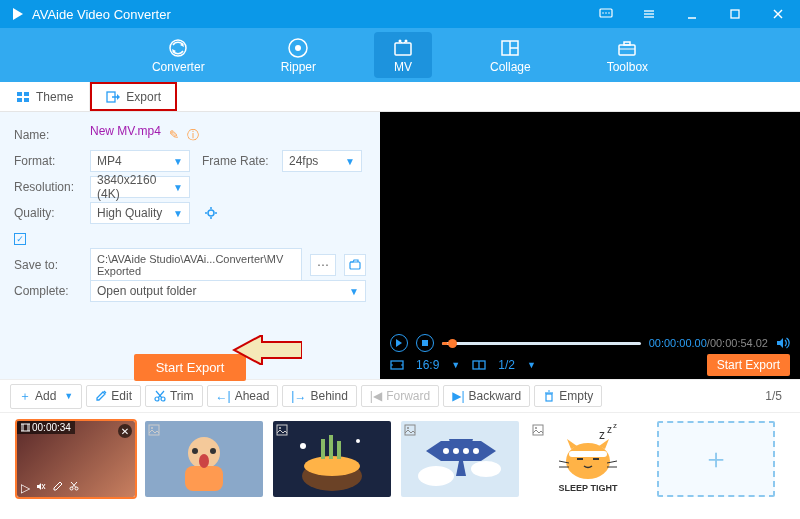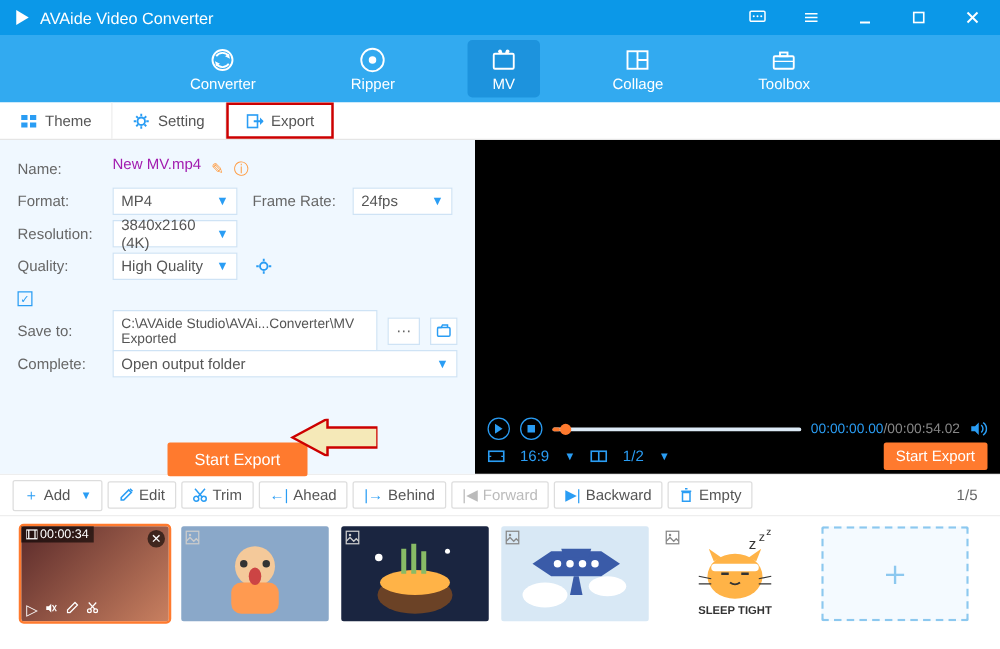--- a/index.html
+++ b/index.html
@@ -164,38 +164,20 @@
     <span class="ticon">
         <svg width="14" height="14" viewBox="0 0 14 14">
           <rect x="1" y="2" width="5" height="4" fill="#2a9df4"></rect>
           <rect x="8" y="2" width="5" height="4" fill="#2a9df4"></rect>
           <rect x="1" y="8" width="5" height="4" fill="#2a9df4"></rect>
           <rect x="8" y="8" width="5" height="4" fill="#2a9df4"></rect>
         </svg>
       </span>
     <span>Theme</span>
   </div>
-  <div class="tab">
-    <span class="ticon">
-        <svg width="14" height="14" viewBox="0 0 14 14">
-          <circle cx="7" cy="7" r="3" fill="none" stroke="#2a9df4" stroke-width="1.5"></circle>
-          <g stroke="#2a9df4" stroke-width="1.5">
-            <line x1="7" y1="1" x2="7" y2="3"></line>
-            <line x1="7" y1="11" x2="7" y2="13"></line>
-            <line x1="1" y1="7" x2="3" y2="7"></line>
-            <line x1="11" y1="7" x2="13" y2="7"></line>
-            <line x1="3" y1="3" x2="4.5" y2="4.5"></line>
-            <line x1="9.5" y1="9.5" x2="11" y2="11"></line>
-            <line x1="11" y1="3" x2="9.5" y2="4.5"></line>
-            <line x1="4.5" y1="9.5" x2="3" y2="11"></line>
-          </g>
-        </svg>
-      </span>
-    <span>Setting</span>
-  </div>
   <div class="tab selected">
     <span class="ticon">
         <svg width="14" height="14" viewBox="0 0 14 14">
           <rect x="1" y="2" width="8" height="10" fill="none" stroke="#2a9df4" stroke-width="1.3"></rect>
           <line x1="6" y1="7" x2="13" y2="7" stroke="#2a9df4" stroke-width="1.5"></line>
           <polygon points="11,4 14,7 11,10" fill="#2a9df4"></polygon>
         </svg>
       </span>
     <span>Export</span>
   </div>

